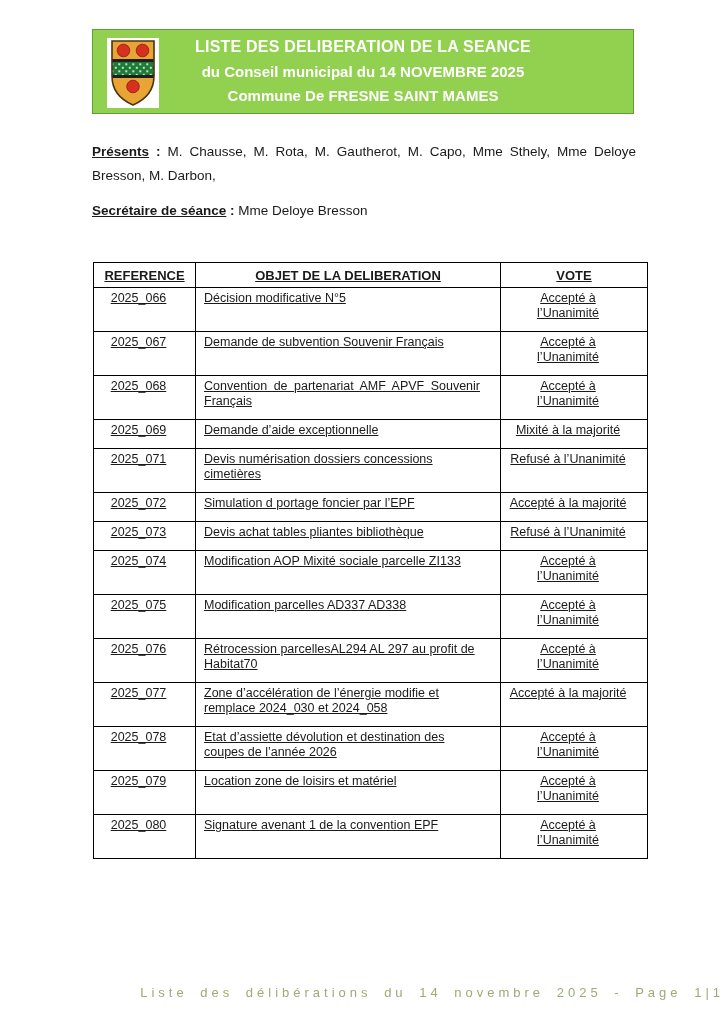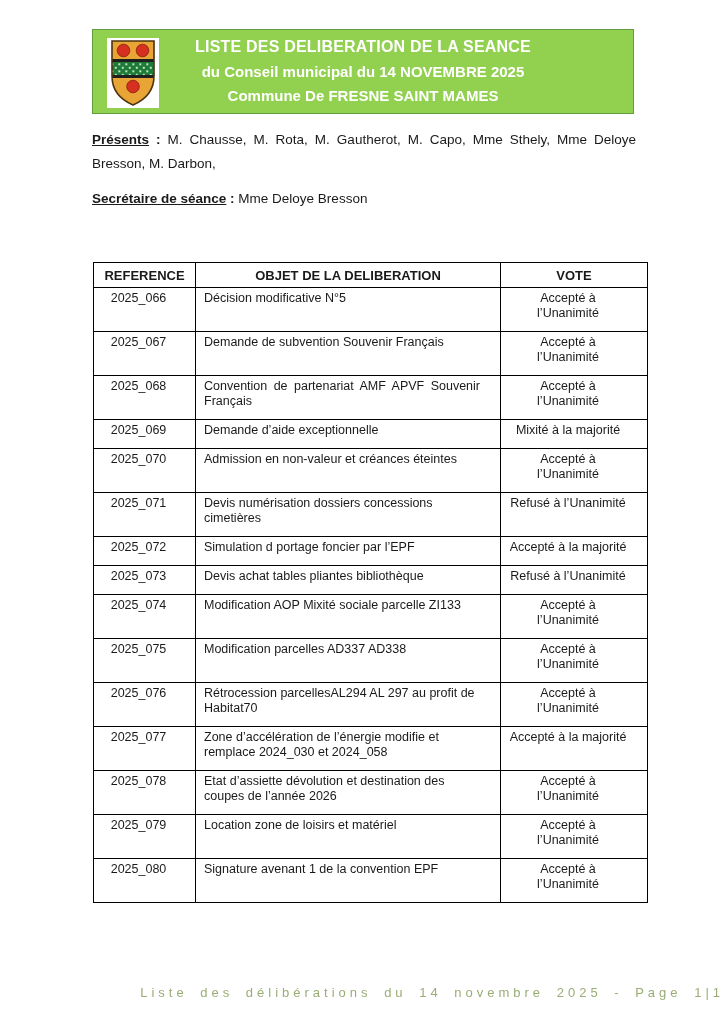--- a/index.html
+++ b/index.html
@@ -40,21 +40,21 @@
   .coat {
     position: absolute;
     left: 14px; top: 8px;
     width: 52px; height: 70px;
     background: #ffffff;
   }
 
   
   .attendance {
     position: absolute;
-    left: 92px; top: 128px;
+    left: 92px; top: 140px;
     width: 544px;
     font-size: 13.5px;
     line-height: 24px;
   }
   .attendance p { margin-bottom: 11px; text-align: justify; }
   .attendance p:last-child { text-align: left; }
   .att-label { font-weight: bold; text-decoration: underline; }
   .att-sep { font-weight: bold; white-space: pre; }
 
   
@@ -62,20 +62,21 @@
     position: absolute;
     left: 93px; top: 262px;
     border-collapse: collapse;
     width: 554px;
     table-layout: fixed;
     font-size: 12.5px;
   }
   .delib-table th, .delib-table td {
     border: 1px solid #000000;
     vertical-align: top;
+    text-decoration: underline;
   }
   .delib-table th {
     font-weight: bold;
     text-align: center;
     padding: 5px 4px 4px 4px;
     font-size: 13px;
   }
   .delib-table td { padding: 3px 20px 10px 8px; line-height: 15px; }
   td.ref  { text-align: center; }
   td.objet { text-align: left; }
@@ -169,25 +170,20 @@
       <td class="objet">Convention de partenariat AMF APVF Souvenir Français</td>
       <td class="vote">Accepté à l’Unanimité</td>
     </tr>
 
     <tr>
       <td class="ref">2025_069</td>
       <td class="objet">Demande d’aide exceptionnelle</td>
       <td class="vote">Mixité à la majorité</td>
     </tr>
 
-    <tr>
-      <td class="ref">2025_070</td>
-      <td class="objet">Admission en non-valeur et créances éteintes</td>
-      <td class="vote">Accepté à l’Unanimité</td>
-    </tr>
 
     <tr>
       <td class="ref">2025_071</td>
       <td class="objet">Devis numérisation dossiers concessions cimetières</td>
       <td class="vote">Refusé à l’Unanimité</td>
     </tr>
 
     <tr>
       <td class="ref">2025_072</td>
       <td class="objet">Simulation d portage foncier par l’EPF</td>

